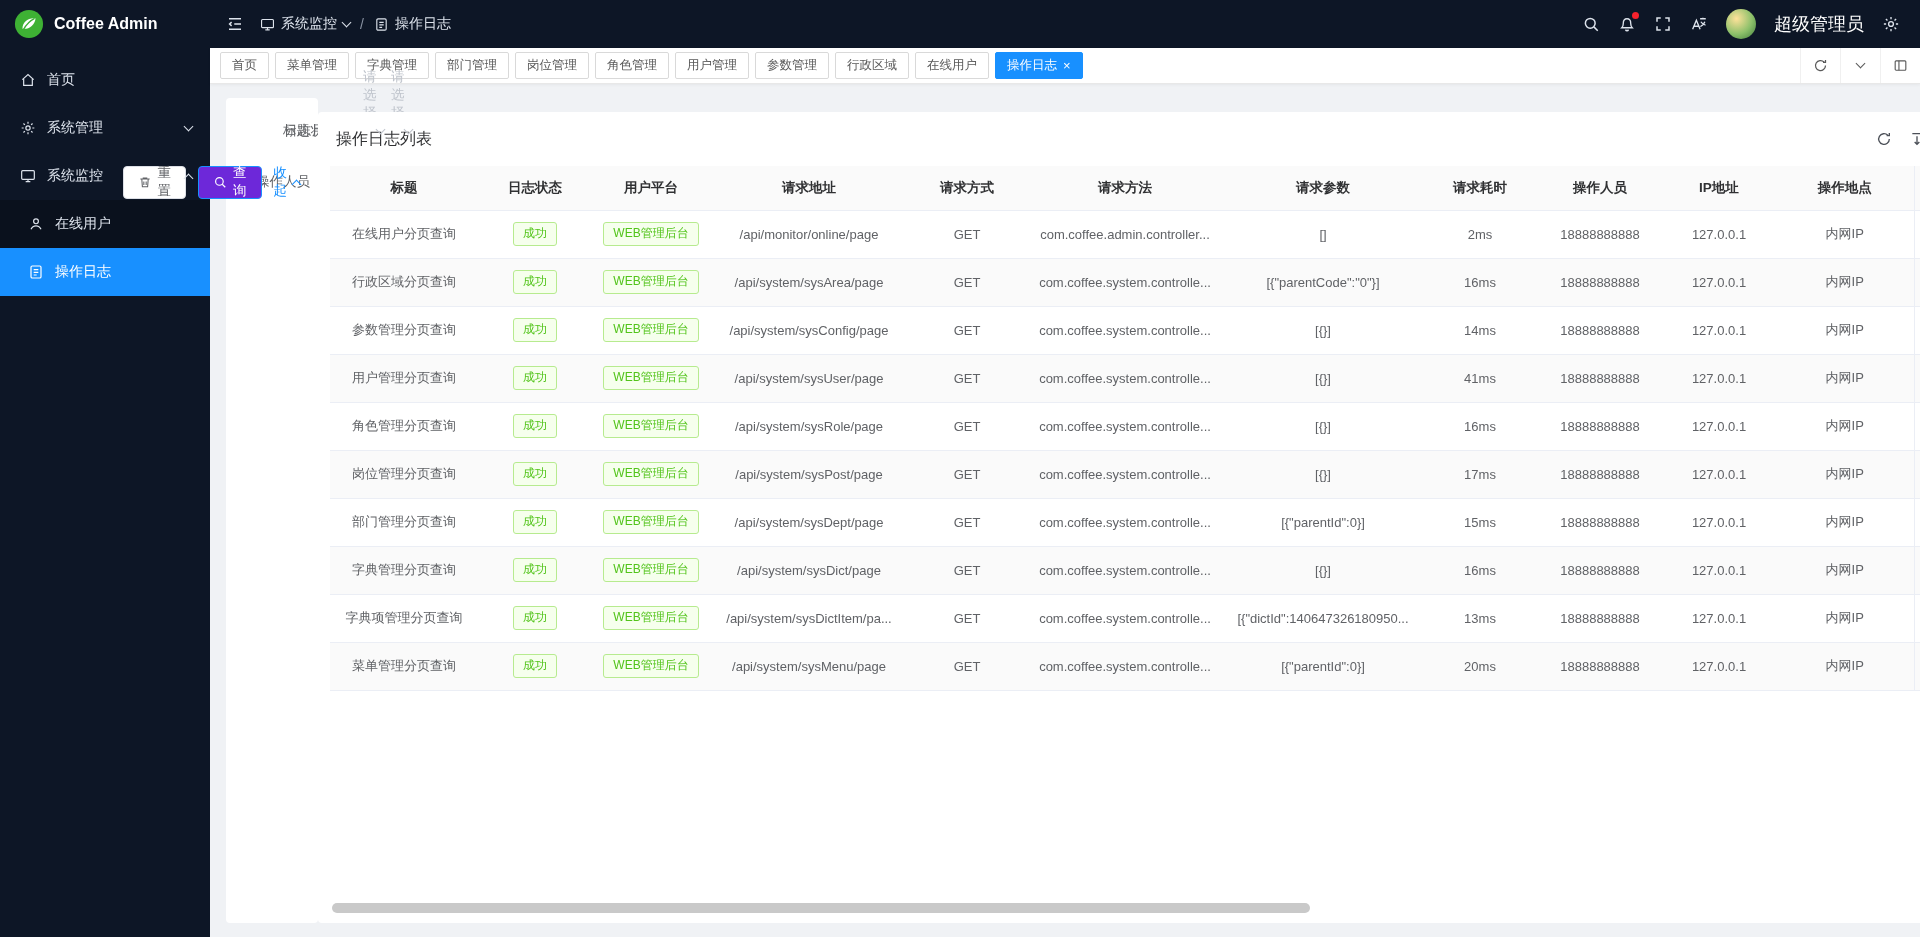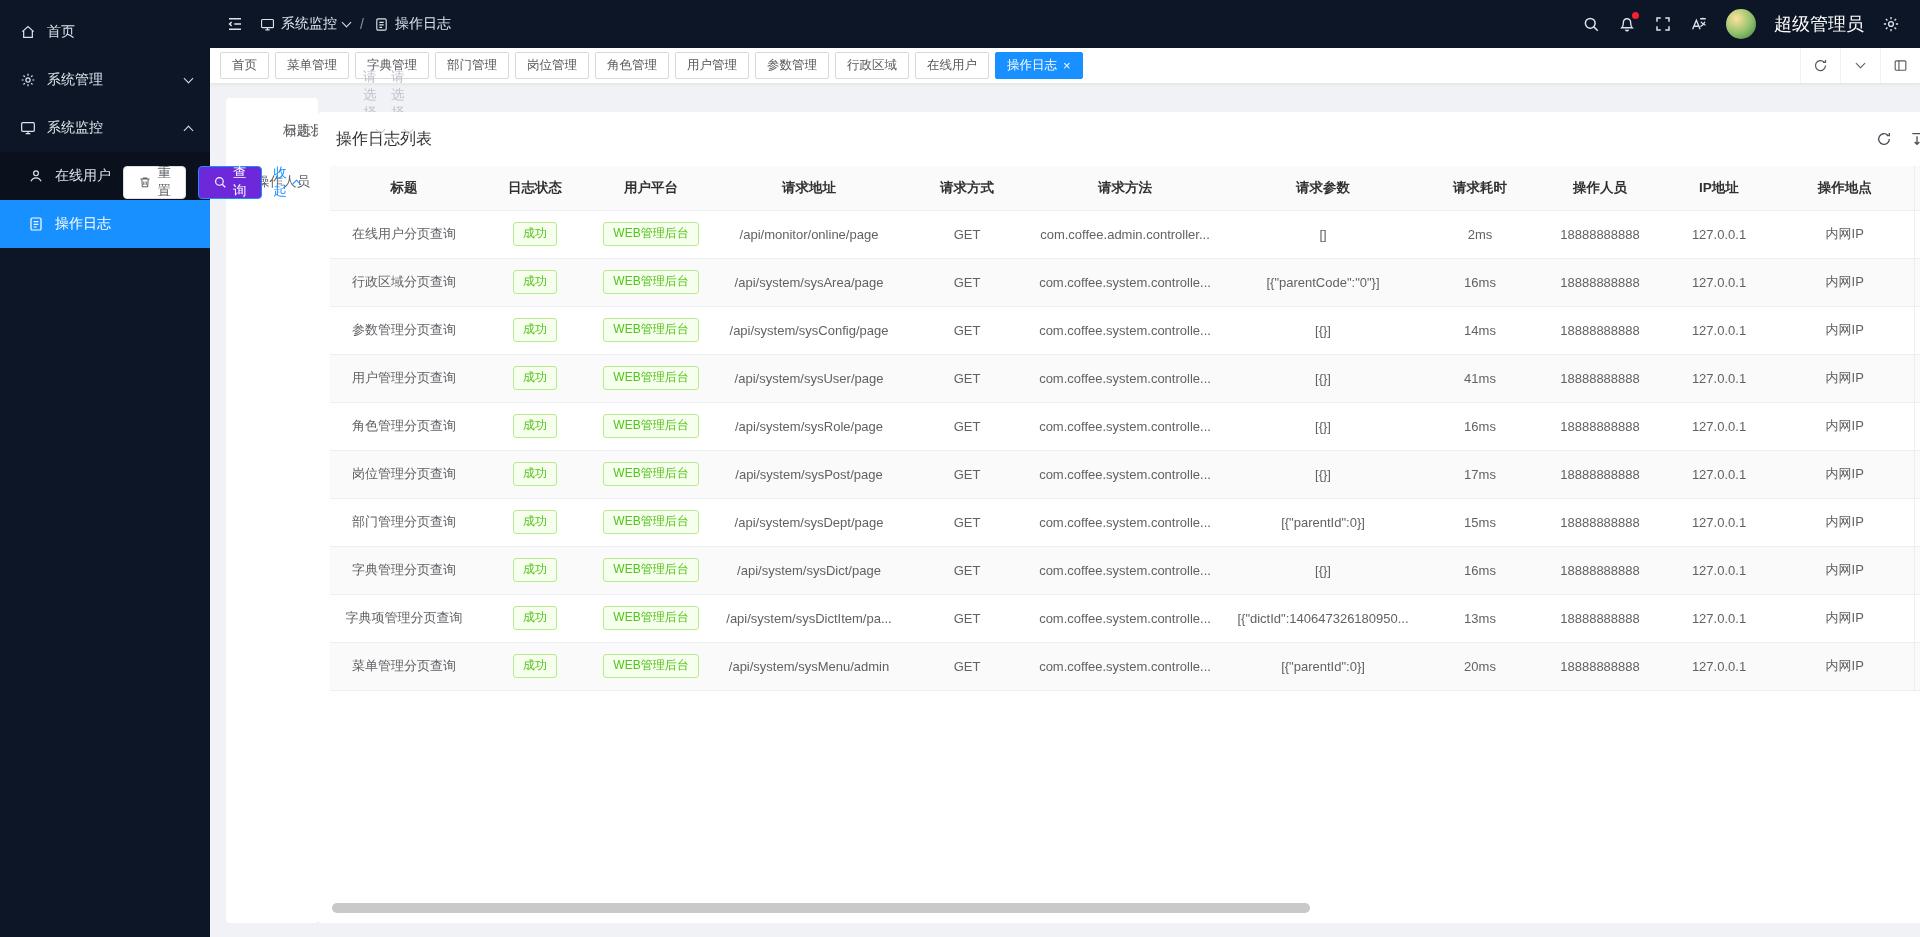--- a/index.html
+++ b/index.html
@@ -86,20 +86,30 @@
 .page-btn.ellipsis{background:transparent;letter-spacing:1px}
 .size-select{height:28px;border:1px solid #dcdfe6;border-radius:3px;background:#fff;display:inline-flex;align-items:center;gap:9px;padding:0 10px;cursor:pointer;color:#606266}
 .jump-input{width:44px;height:28px;border:1px solid #dcdfe6;border-radius:3px;background:#fff;outline:none;padding:0 6px;font-family:inherit}
 </style>
 </head>
 <body>
 
 <div class="app">
 
   <aside class="sidebar">
+    <div class="logo">
+      <span style="display:inline-flex">
+        <svg viewBox="0 0 32 32">
+            <circle cx="16" cy="16" r="15" fill="#3eb134"></circle>
+            <path d="M9 21c7 1 13-4 14-11-8-1-14 4-14 11Z" fill="#fff"></path>
+            <path d="M10 22c4-7 8-10 12-12" stroke="#3eb134" stroke-width="1.3" fill="none"></path>
+          </svg>
+      </span>
+      <span class="logo-text">Coffee Admin</span>
+    </div>
     <nav class="menu">
         <div class="menu-item">
           <span style="display:inline-flex">
             <svg viewBox="0 0 24 24" fill="none" stroke="currentColor" stroke-width="1.8">
               <path d="M3.5 11.5 12 4l8.5 7.5"></path>
               <path d="M5.5 10v10h13V10"></path>
             </svg>
           </span>
           <span class="mi-label">首页</span>
         </div>
@@ -563,21 +573,21 @@
                           <path d="M2 12C5 6.5 9 4.5 12 4.5S19 6.5 22 12c-3 5.5-7 7.5-10 7.5S5 17.5 2 12Z"></path>
                           <circle cx="12" cy="12" r="3.2"></circle>
                         </svg>
                       </span>
                     </span></td>
                 </tr>
                 <tr>
                   <td>菜单管理分页查询</td>
                   <td><span class="badge">成功</span></td>
                   <td><span class="badge">WEB管理后台</span></td>
-                  <td>/api/system/sysMenu/admin</td>
+                  <td>/api/system/sysMenu/page</td>
                   <td>GET</td>
                   <td>com.coffee.system.controlle...</td>
                   <td>[{"parentId":0}]</td>
                   <td>20ms</td>
                   <td>18888888888</td>
                   <td>127.0.0.1</td>
                   <td>内网IP</td>
                   <td class="action-cell"><span class="view-btn">
                       <span style="display:inline-flex">
                         <svg viewBox="0 0 24 24" fill="none" stroke="currentColor" stroke-width="2">

